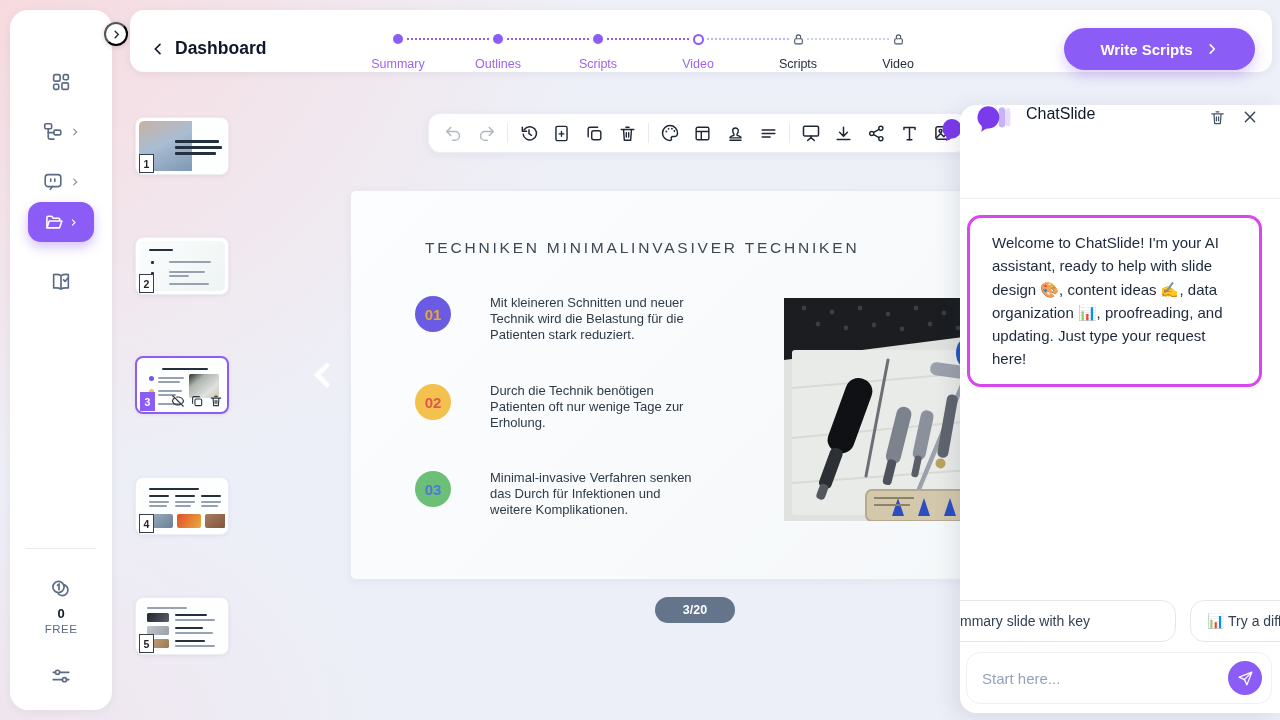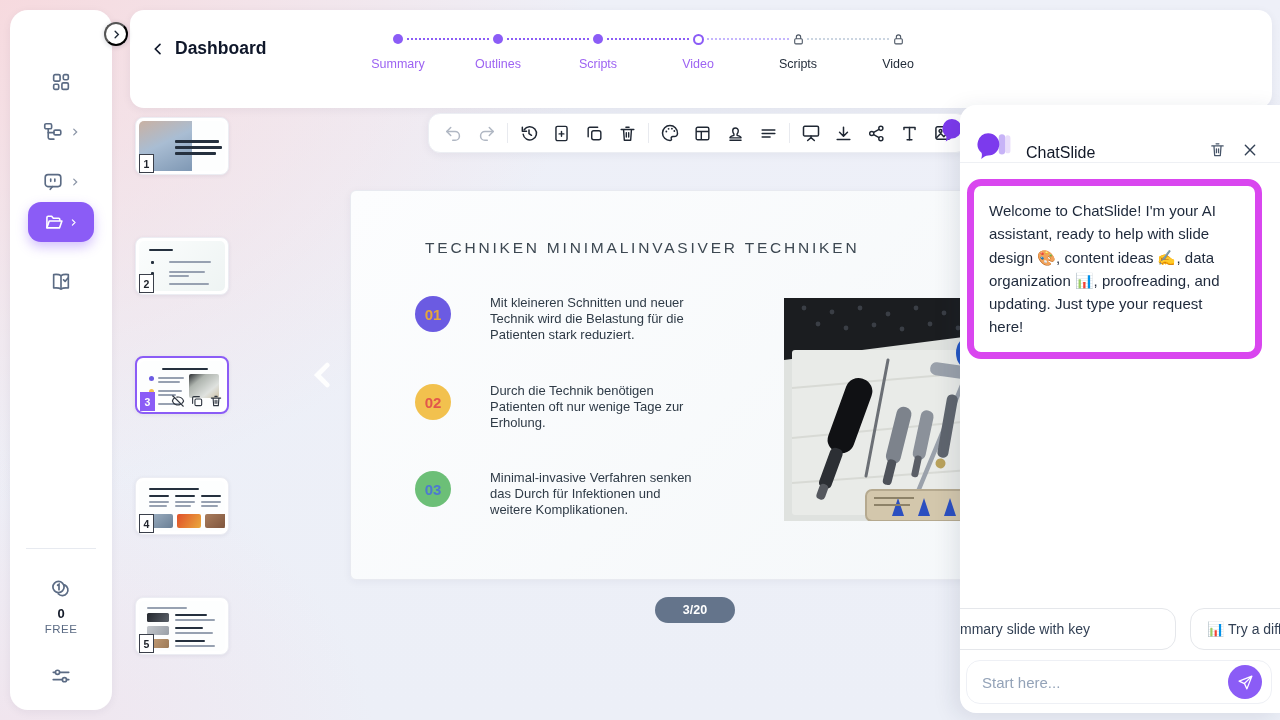--- a/index.html
+++ b/index.html
@@ -27,21 +27,21 @@
   .folder-btn { position:absolute; left:18px; top:192px; width:66px; height:40px; border-radius:13px;
     background:#8B5CF6; display:flex; align-items:center; justify-content:center; gap:5px;
     box-shadow:0 5px 12px rgba(139,92,246,.38); }
   .side-divider { position:absolute; left:16px; right:16px; top:538px; height:1px; background:#e7eaf0; }
   .credits-count { position:absolute; left:0; top:596px; width:102px; text-align:center; font-size:13px; font-weight:bold; color:#111827; }
   .credits-plan { position:absolute; left:0; top:613px; width:102px; text-align:center; font-size:11.5px; color:#5b6b84; letter-spacing:.5px; }
   .collapse-btn { position:absolute; left:104px; top:22px; width:24px; height:24px; border-radius:50%;
     background:#fff; box-shadow:0 1px 5px rgba(20,25,60,.18); display:flex; align-items:center; justify-content:center; z-index:4; }
 
   
-  .header { position:absolute; left:130px; top:10px; width:1142px; height:98px; border-radius:14px; }
+  .header { position:absolute; left:130px; top:10px; width:1142px; height:62px; border-radius:14px; }
   .header-left { position:absolute; left:20px; top:0; height:77px; display:flex; align-items:center; gap:9px; }
   .page-title { font-size:17.5px; font-weight:bold; color:#0f172a; }
   .stepper { position:absolute; left:218px; top:22px; width:600px; height:46px; }
   .seg { position:absolute; top:6px; height:0; width:82px; border-top:2px dotted #8B5CF6; }
   .seg.s0{left:59px} .seg.s1{left:159px} .seg.s2{left:259px}
   .seg.s3{left:359px; border-top-color:#c4b5fd;}
   .seg.s4{left:459px; border-top-color:#cbd5e1;}
   .step { position:absolute; top:0; width:100px; text-align:center; }
   .step .dotwrap { height:14px; display:flex; align-items:center; justify-content:center; }
   .dot-done { width:10px; height:10px; border-radius:50%; background:#8B5CF6; }
@@ -87,33 +87,33 @@
   .slide-photo { position:absolute; left:433px; top:107px; width:250px; height:223px; overflow:hidden; }
 
   .pager { position:absolute; left:655px; top:597px; width:80px; height:26px; border-radius:13px; background:#64748B;
     color:#fff; font-size:12.5px; font-weight:bold; display:flex; align-items:center; justify-content:center; z-index:2; }
 
   
   .float-logo { position:absolute; left:941px; top:118px; z-index:5; }
   .chat { position:absolute; left:960px; top:105px; width:320px; height:608px; background:#fff;
     border-radius:16px 0 0 16px; box-shadow:-6px 4px 22px rgba(30,35,70,.10); z-index:10;
     display:flex; flex-direction:column; overflow:hidden; }
-  .chat-header { height:58px; flex:0 0 auto; display:flex; align-items:flex-end; padding:0 18px 0 16px; border-bottom:1px solid #eef0f4; }
+  .chat-header { height:94px; flex:0 0 auto; display:flex; align-items:flex-start; padding:0 18px 0 16px; border-bottom:1px solid #eef0f4; }
   .chat-title { margin-left:14px; font-size:16px; color:#111827; }
   .chat-hspace { flex:1; }
   .icon-btn { border:none; background:transparent; padding:4px; cursor:pointer; display:flex; align-items:center; justify-content:center; }
-  .bubble { margin:16px 18px 0 7px; border:7px solid #d946ef; border-radius:14px; padding:13px 15px;
+  .bubble { margin:16px 18px 0 7px; border:3px solid #d946ef; border-radius:14px; padding:13px 22px;
     font-size:15px; line-height:1.55; color:#1e293b; }
   .chat-space { flex:1; }
   .chips { flex:0 0 auto; display:flex; gap:14px; padding:0 12px 10px 0; overflow:hidden; align-items:stretch; }
   .chip { border:1px solid #e5e7eb; border-radius:14px; background:#fff; color:#334155; font-size:14px;
     display:flex; align-items:center; cursor:pointer; }
   .chip1 { margin-left:-20px; padding:12px 16px 12px 19px; white-space:nowrap; width:236px; flex:0 0 auto; }
   .chip2 { padding:8px 16px; width:158px; flex:0 0 auto; line-height:1.45; align-items:flex-start; padding-top:10px; }
-  .chat-input { flex:0 0 auto; margin:0 8px 9px 6px; height:44px; border:1px solid #eef0f5; border-radius:14px;
+  .chat-input { flex:0 0 auto; margin:0 8px 9px 6px; height:52px; border:1px solid #eef0f5; border-radius:14px;
     display:flex; align-items:center; padding:0 9px 0 15px; }
   .chat-input input { flex:1; border:none; outline:none; font-family:inherit; font-size:15px; color:#1e293b; background:transparent; }
   .chat-input input::placeholder { color:#94a3b8; }
   .send-btn { width:34px; height:34px; border-radius:50%; border:none; background:#8B5CF6; cursor:pointer;
     display:flex; align-items:center; justify-content:center; flex:0 0 auto; }
 </style>
 </head>
 <body>
 
 <div class="bg"></div>
@@ -266,20 +266,28 @@
           <svg width="13" height="13" viewBox="0 0 24 24" fill="none" stroke="#4b5563" stroke-width="2">
               <rect x="5" y="10.5" width="14" height="9.5" rx="2"></rect>
               <path d="M8 10.5 V7.5 a4 4 0 0 1 8 0 v3"></path>
             </svg>
         </span>
       </div>
       <div class="step-label">Scripts</div>
     </div>
   </div>
 
+  <button class="write-btn">
+    <span>Write Scripts</span>
+    <span>
+      <svg width="14" height="14" viewBox="0 0 24 24" fill="none" stroke="#fff" stroke-width="2.8" stroke-linecap="round" stroke-linejoin="round">
+          <path d="M9 5 l7 7 -7 7"></path>
+        </svg>
+    </span>
+  </button>
 </header>
 
 <div class="thumb" style="top:117px">
   <div class="thumb-inner">
     <div style="position:absolute;left:0;top:0;bottom:0;width:62%;background:linear-gradient(155deg,#c9b1a3 0%,#a9bdd3 45%,#7f98b4 100%);"></div>
     <div class="t-line" style="left:36px;top:19px;width:44px;"></div>
     <div class="t-line" style="left:36px;top:25px;width:47px;"></div>
     <div class="t-line" style="left:36px;top:31px;width:41px;"></div>
   </div>
   <div class="page-badge">1</div>

